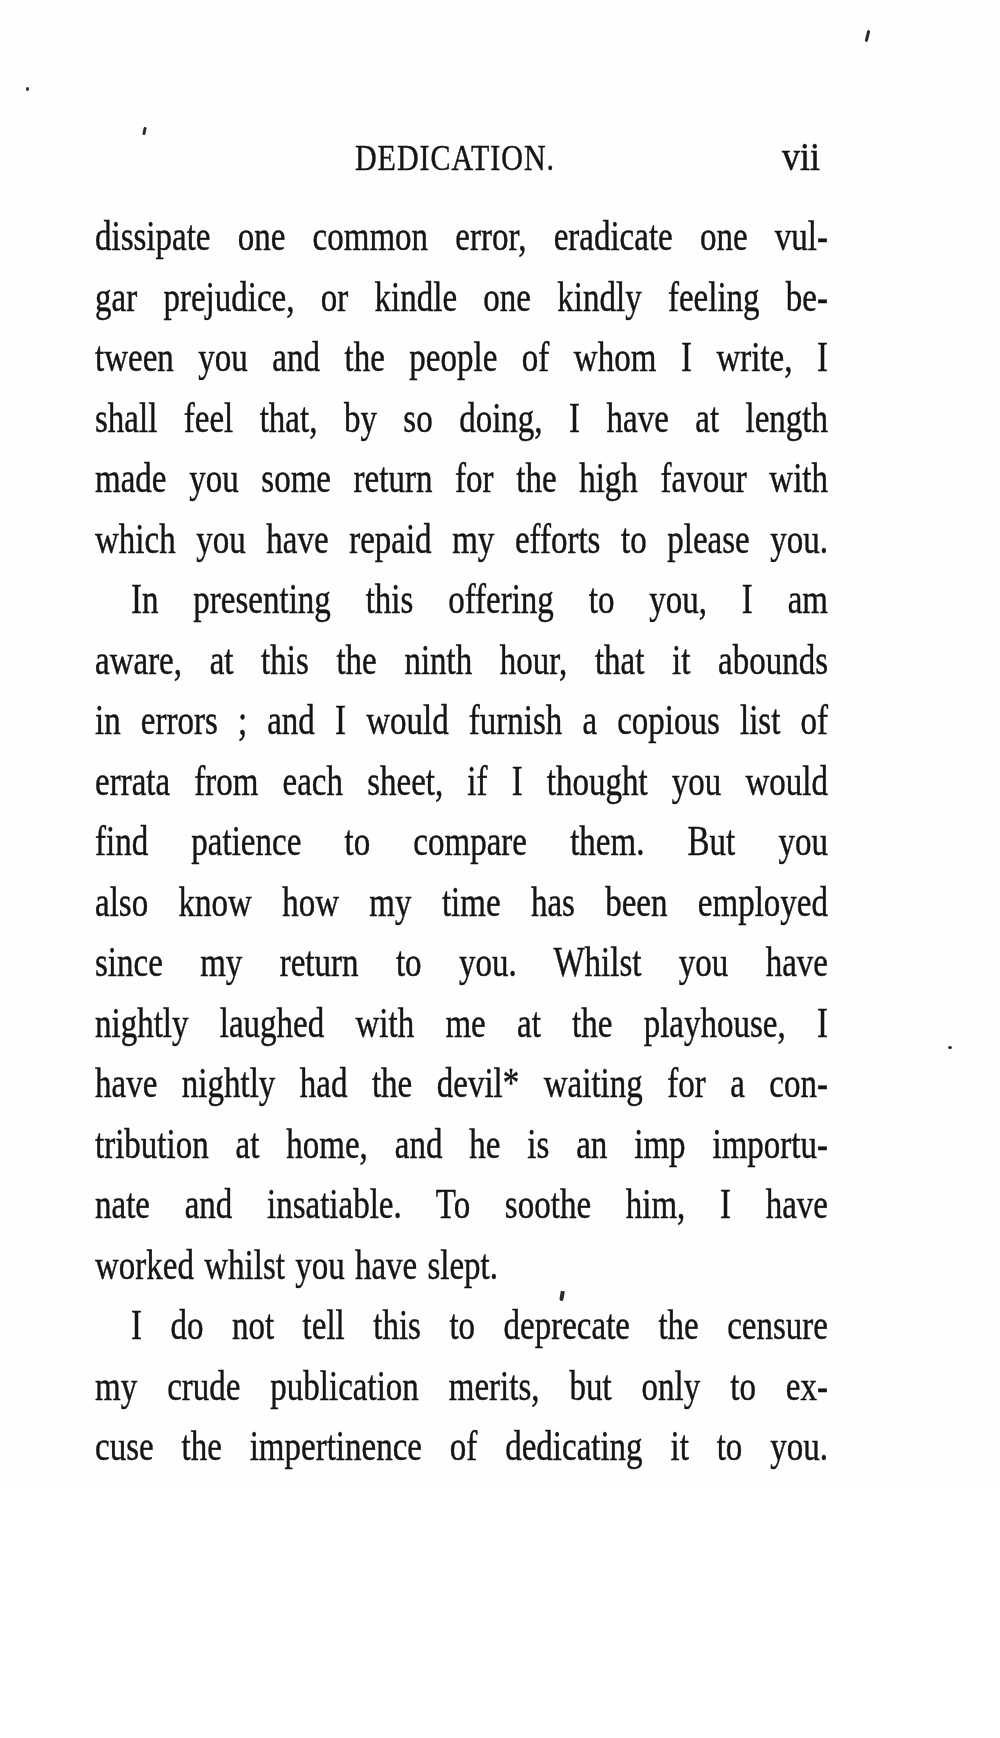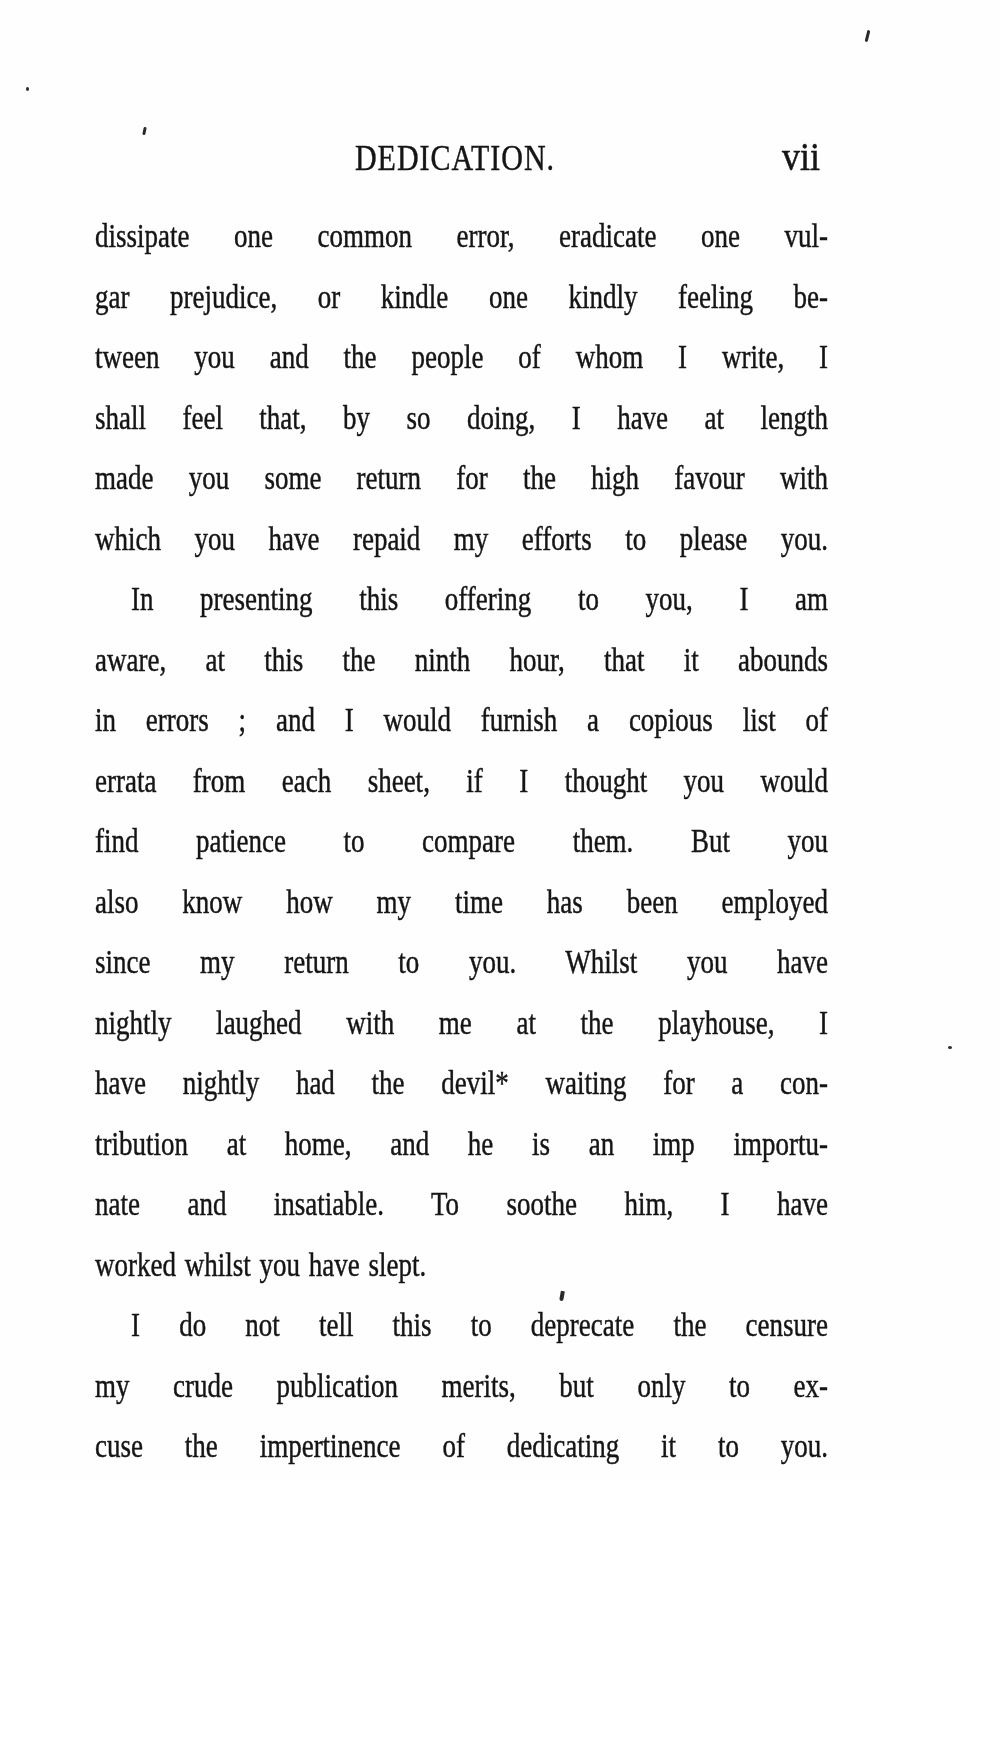--- a/index.html
+++ b/index.html
@@ -40,21 +40,21 @@
     transform: scaleY(1.12);
     transform-origin: center;
     -webkit-text-stroke: 0.5px #151515;
   }
   
   .body-text {
     position: absolute;
     top: 206px;
     left: 95px;
     width: 733px;
-    font-size: 27px;
+    font-size: 33px;
     -webkit-text-stroke: 0.35px #151515;
   }
   .line {
     height: 60.5px;
     line-height: 60.5px;
     text-align: justify;
     text-align-last: justify;
     transform: scaleY(1.28);
     transform-origin: 50% 50%;
     word-spacing: 2px;

